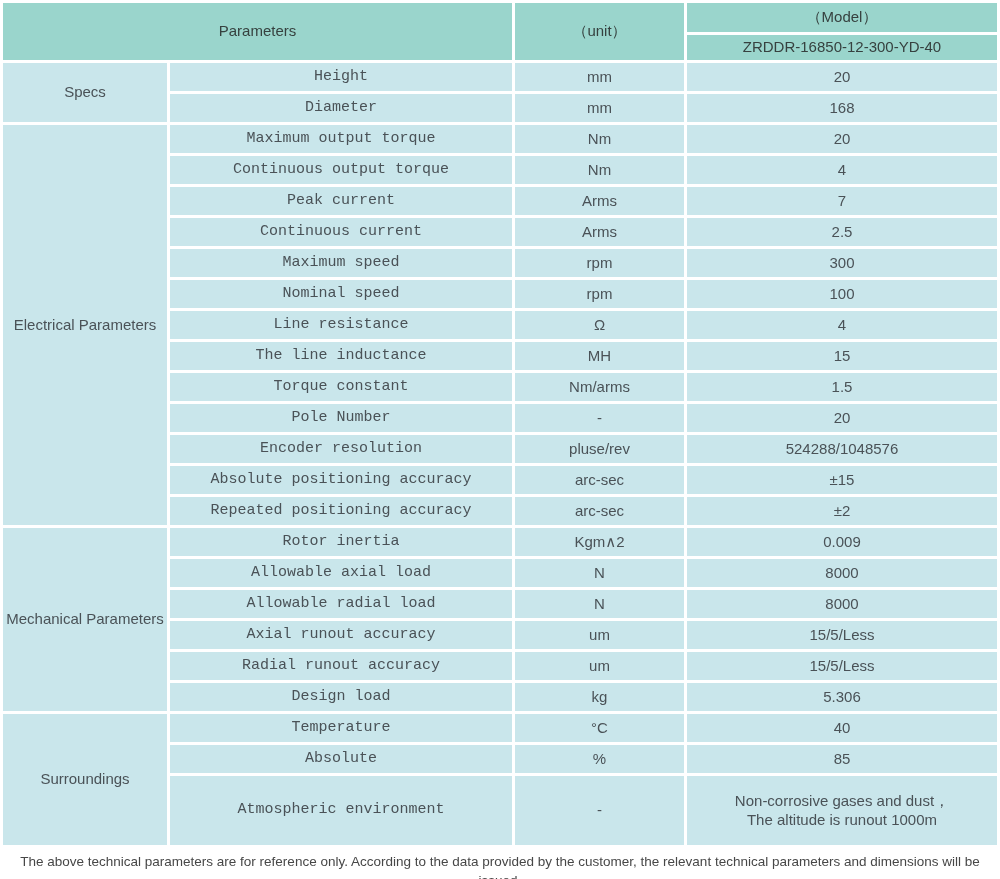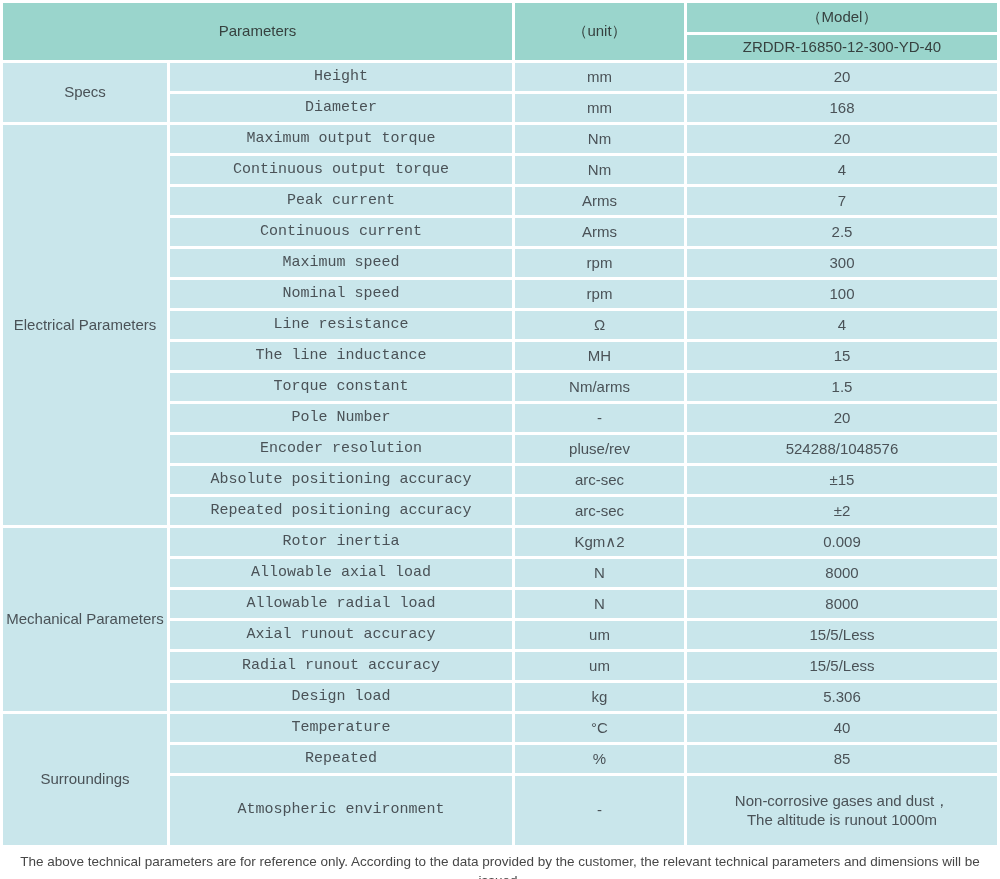--- a/index.html
+++ b/index.html
@@ -196,21 +196,21 @@
           <td class="unit">kg</td>
           <td class="value">5.306</td>
         </tr>
         <tr>
           <td class="cat" rowspan="3">Surroundings</td>
           <td class="param">Temperature</td>
           <td class="unit">°C</td>
           <td class="value">40</td>
         </tr>
         <tr>
-          <td class="param">Repeated</td>
+          <td class="param">Absolute</td>
           <td class="unit">%</td>
           <td class="value">85</td>
         </tr>
         <tr class="tall">
           <td class="param">Atmospheric environment</td>
           <td class="unit">-</td>
           <td class="value">Non-corrosive gases and dust，
 The altitude is runout 1000m</td>
         </tr>
       </tbody>

